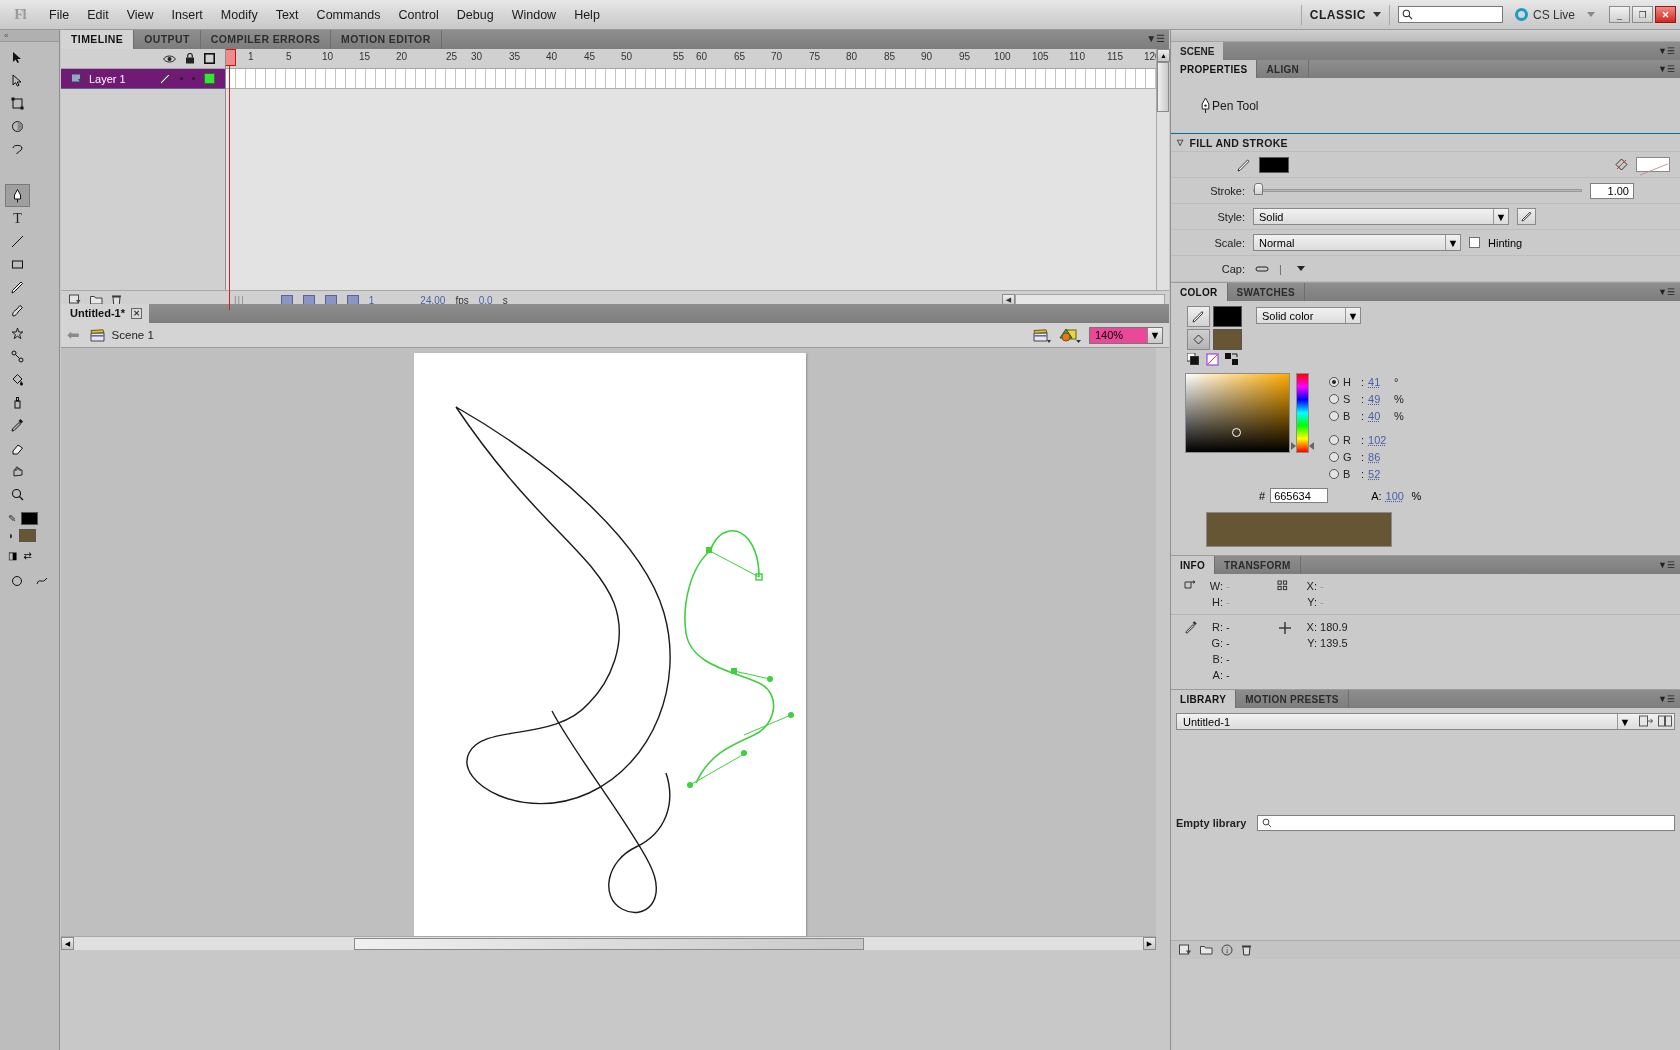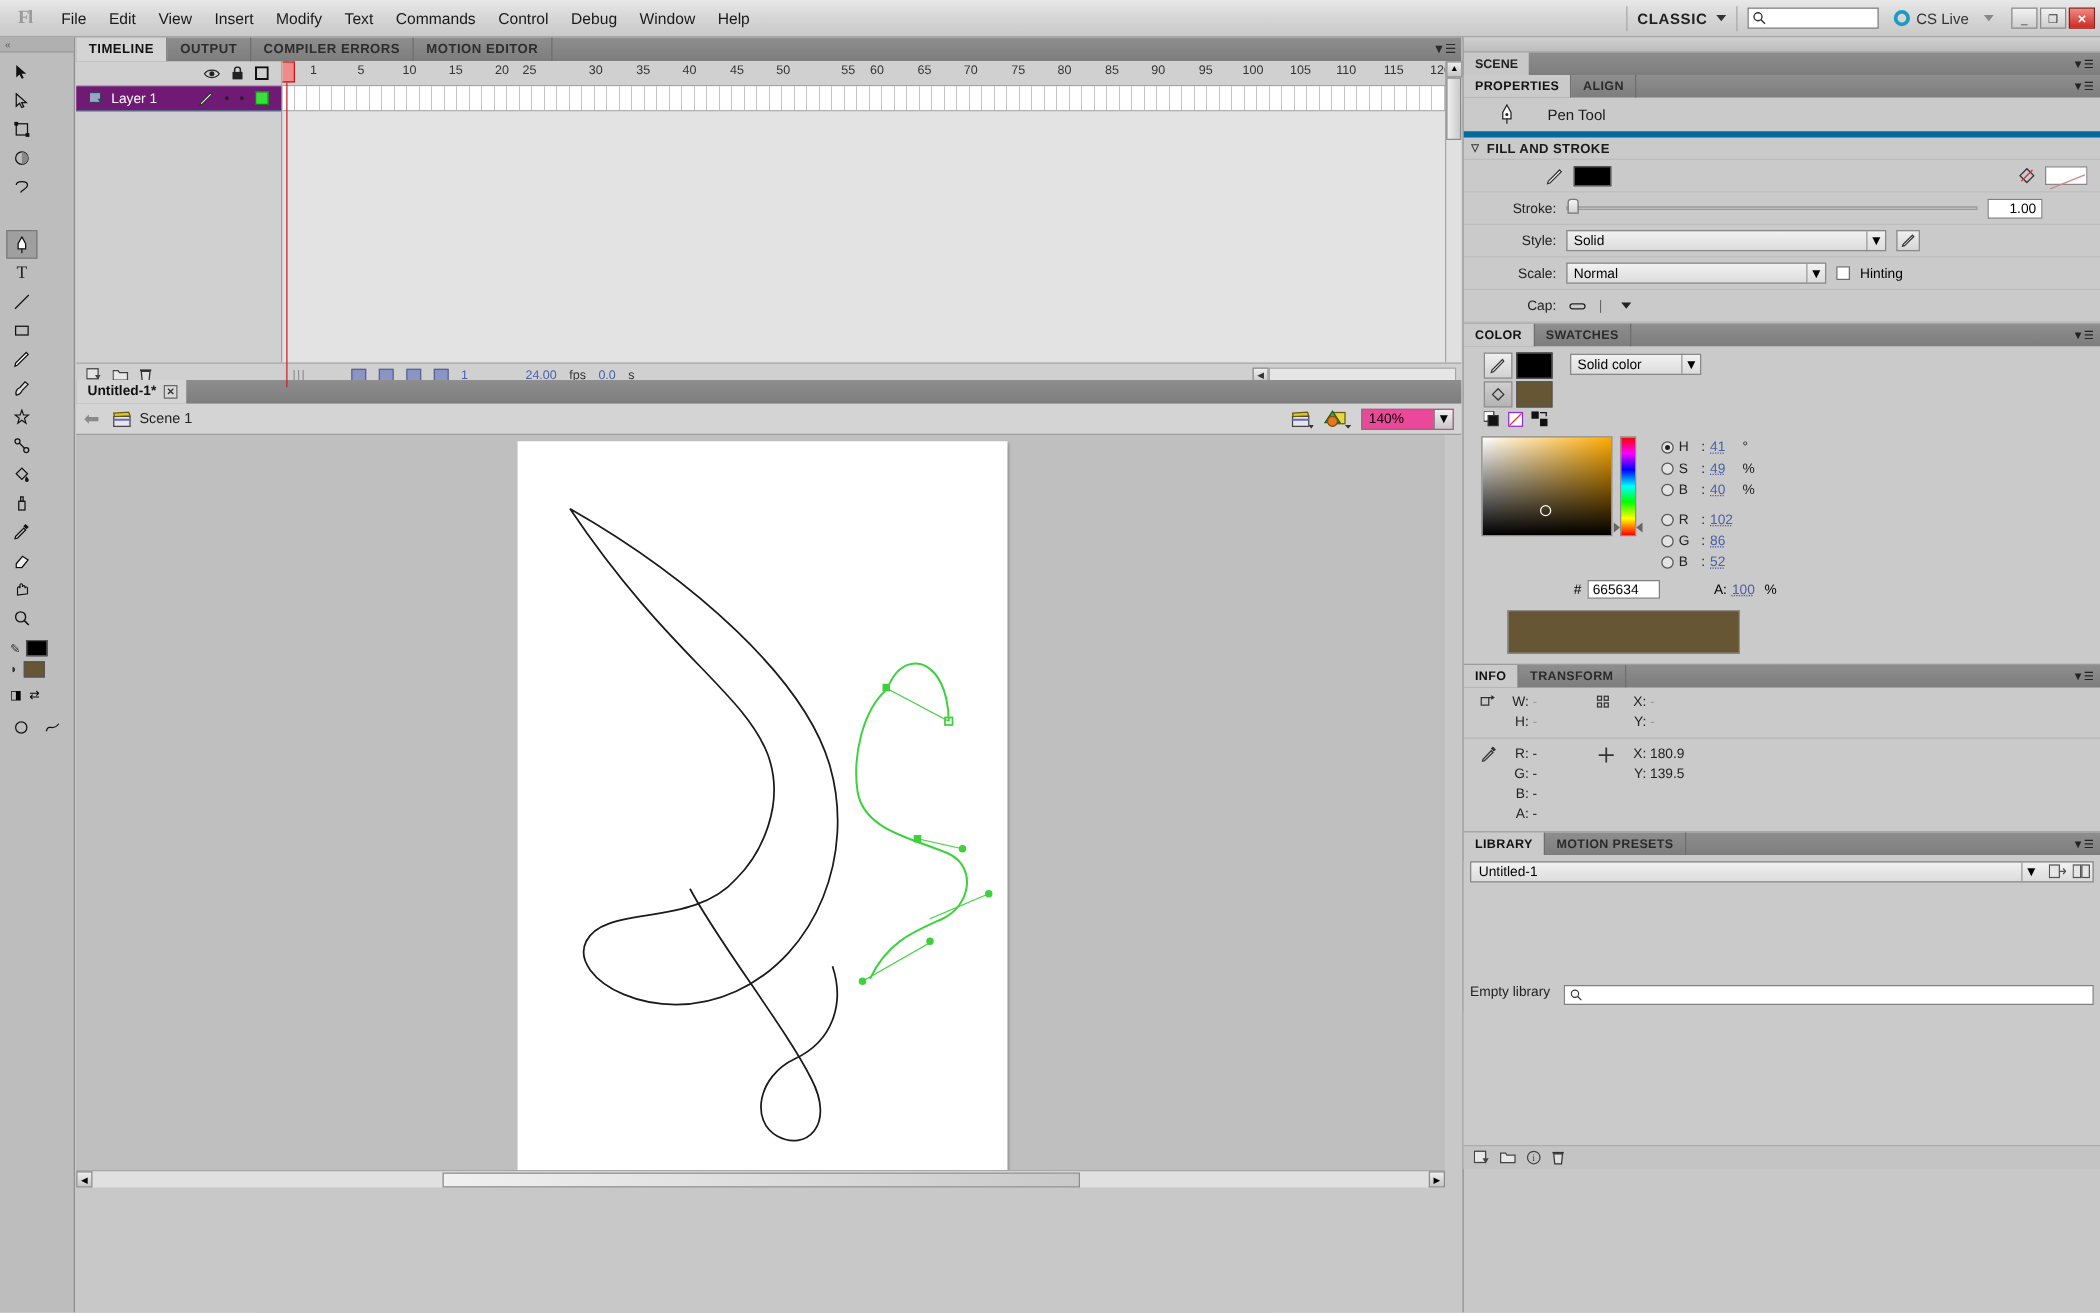--- a/index.html
+++ b/index.html
@@ -254,22 +254,22 @@
   .dp-tab {
     padding: 2px 9px; font-size: 10px; font-weight: bold; letter-spacing: .3px;
     color: #2b2b2b; height: 18px; display: flex; align-items: center;
     border-right: 1px solid #6e6e6e;
     text-align: right;
   }
   .dp-tab.active { background: #cacaca; color: #111; }
   .dp-menu { position: absolute; right: 5px; font-size: 9px; color: #222; }
 
   .prop-head {
-    height: 32px; display: flex; align-items: center; padding-left: 28px; gap: 26px;
-    border-bottom: 5px solid #0369a1;
+    height: 56px; display: flex; align-items: center; padding-left: 28px; 
+    border-bottom: 1px solid #0369a1;
   }
   .prop-head .nm { font-size: 12px; color: #1a1a1a; }
   .section-title {
     height: 18px; display: flex; align-items: center; gap: 6px; padding-left: 6px;
     font-size: 10.5px; font-weight: bold; letter-spacing: .3px; color: #1a1a1a;
     border-bottom: 1px solid #bdbdbd;
   }
   .caret { font-size: 8px; color: #333; }
   .prop-row {
     height: 26px; display: flex; align-items: center;
@@ -382,21 +382,21 @@
 
   
   .lib-body { background: #cacaca; }
   .lib-combo {
     margin: 5px 5px 0 5px; height: 17px;
     background: linear-gradient(to bottom,#f2f2f2,#dcdcdc); border: 1px solid #888;
     display: flex; align-items: center; padding-left: 6px; font-size: 11px;
   }
   .lib-spacer { height: 82px; }
   .lib-searchrow {
-    display: flex; align-items: flex-start; gap: 11px; padding: 0 5px 0 5px; height: 22px;
+    display: flex; align-items: center; gap: 11px; padding: 0 5px 0 5px; height: 22px; font-weight: bold;
   }
   .lib-empty { font-size: 11px; color: #222; }
   .lib-search {
     flex: 1; height: 16px; background: #fff; border: 1px solid #808080;
     display: flex; align-items: center; padding-left: 4px;
   }
   .lib-colhead {
     height: 16px; background: linear-gradient(to bottom,#dcdcdc,#c6c6c6);
     border-top: 1px solid #b0b0b0; border-bottom: 1px solid #a8a8a8;
     display: flex; align-items: center; font-size: 10.5px; color: #222;
@@ -637,21 +637,21 @@
         </div>
       </div>
 
       <div class="tl-right">
         <div class="ruler">
           <span class="rtick" style="left:22px">1</span>
           <span class="rtick" style="left:60px">5</span>
           <span class="rtick" style="left:96px">10</span>
           <span class="rtick" style="left:133px">15</span>
           <span class="rtick" style="left:170px">20</span>
-          <span class="rtick" style="left:192px">25</span>
+          <span class="rtick" style="left:220px">25</span>
           <span class="rtick" style="left:245px">30</span>
           <span class="rtick" style="left:283px">35</span>
           <span class="rtick" style="left:320px">40</span>
           <span class="rtick" style="left:358px">45</span>
           <span class="rtick" style="left:395px">50</span>
           <span class="rtick" style="left:447px">55</span>
           <span class="rtick" style="left:470px">60</span>
           <span class="rtick" style="left:508px">65</span>
           <span class="rtick" style="left:545px">70</span>
           <span class="rtick" style="left:583px">75</span>

